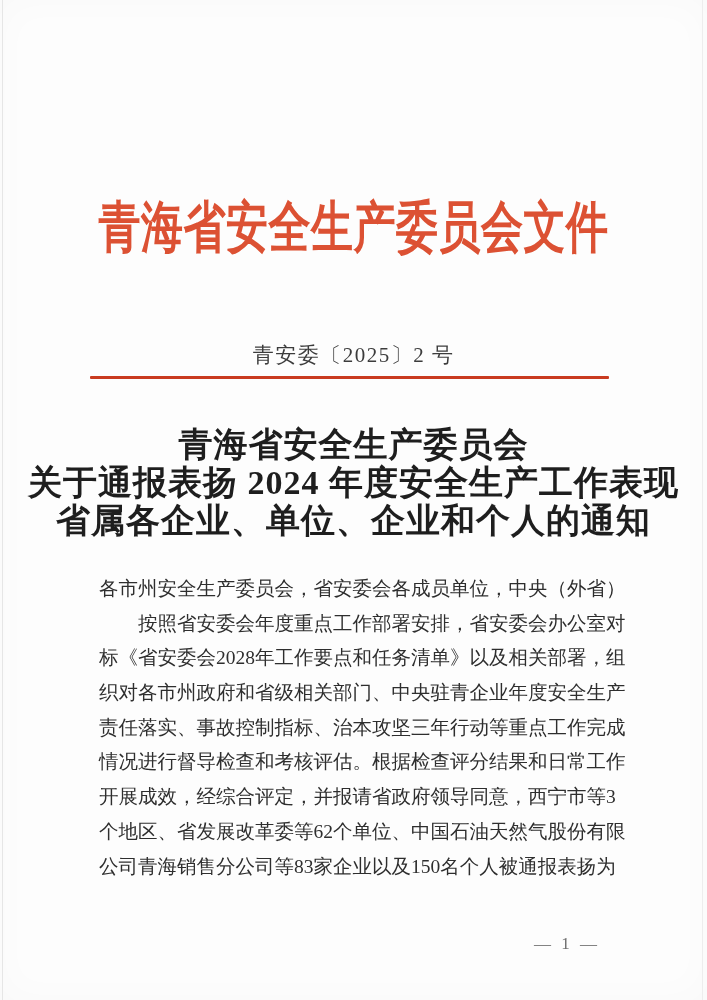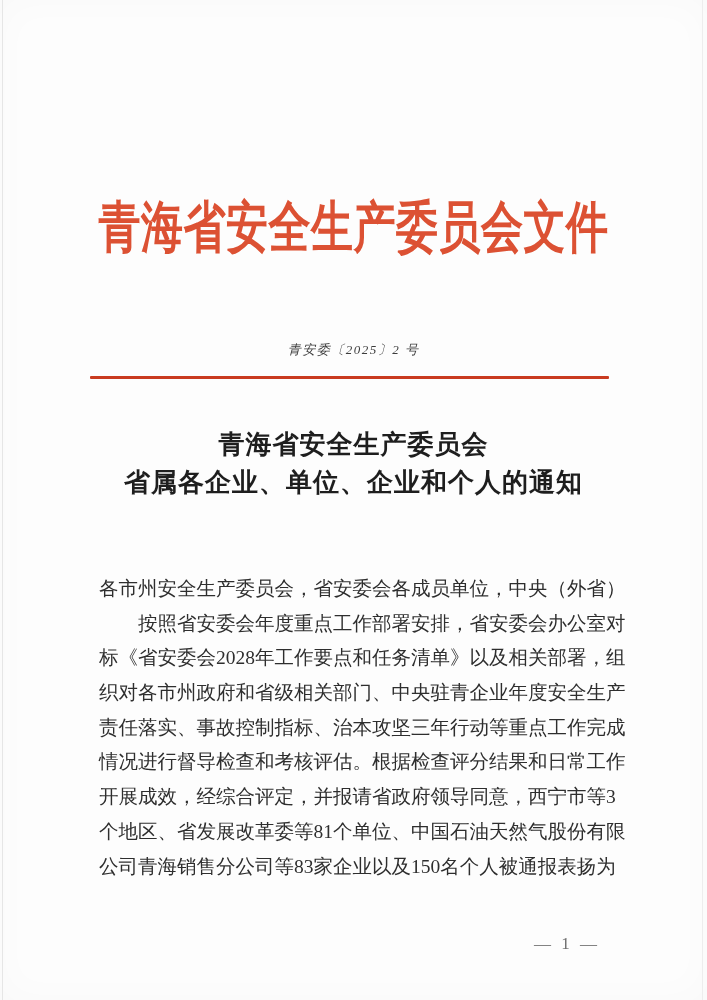--- a/index.html
+++ b/index.html
@@ -47,43 +47,42 @@
     letter-spacing: 0.5px;
     transform: scaleY(1.32);
     transform-origin: center center;
   }
   .doc-number {
     position: absolute;
     top: 341px;
     left: 0;
     width: 100%;
     text-align: center;
-    font-size: 13px;
+    font-size: 21px;
     letter-spacing: 1.5px;
     color: #3c3c3c;
-    font-style: italic;
   }
   .red-divider {
     position: absolute;
     top: 376px;
     left: 90px;
     width: 519px;
     height: 3px;
     border-radius: 1px;
   }
   .notice-title {
     position: absolute;
     top: 426px;
     left: 0;
     width: 100%;
     text-align: center;
     color: #1e1e1e;
   }
   .notice-title .t-line {
-    font-size: 26px;
+    font-size: 34px;
     font-weight: bold;
     line-height: 38px;
     letter-spacing: 1px;
     white-space: nowrap;
   }
   .body-text {
     position: absolute;
     top: 572px;
     left: 99px;
     width: 510px;
@@ -119,20 +118,21 @@
   <div class="letterhead" style="color: rgb(220, 81, 51);">
     <span class="stretch">青海省安全生产委员会文件</span>
   </div>
 
   <div class="doc-number">青安委〔2025〕2 号</div>
 
   <div class="red-divider" style="background: rgb(201, 59, 32);"></div>
 
   <div class="notice-title">
     <div class="t-line">青海省安全生产委员会</div>
+    <div class="t-line">关于通报表扬 2024 年度安全生产工作表现</div>
     <div class="t-line">省属各企业、单位、企业和个人的通知</div>
   </div>
 
   <div class="body-text">
       <div class="body-line jline">
         <span>各</span>
         <span>市</span>
         <span>州</span>
         <span>安</span>
         <span>全</span>
@@ -335,21 +335,21 @@
         <span>地</span>
         <span>区</span>
         <span>、</span>
         <span>省</span>
         <span>发</span>
         <span>展</span>
         <span>改</span>
         <span>革</span>
         <span>委</span>
         <span>等</span>
-        <span>81</span>
+        <span>62</span>
         <span>个</span>
         <span>单</span>
         <span>位</span>
         <span>、</span>
         <span>中</span>
         <span>国</span>
         <span>石</span>
         <span>油</span>
         <span>天</span>
         <span>然</span>

